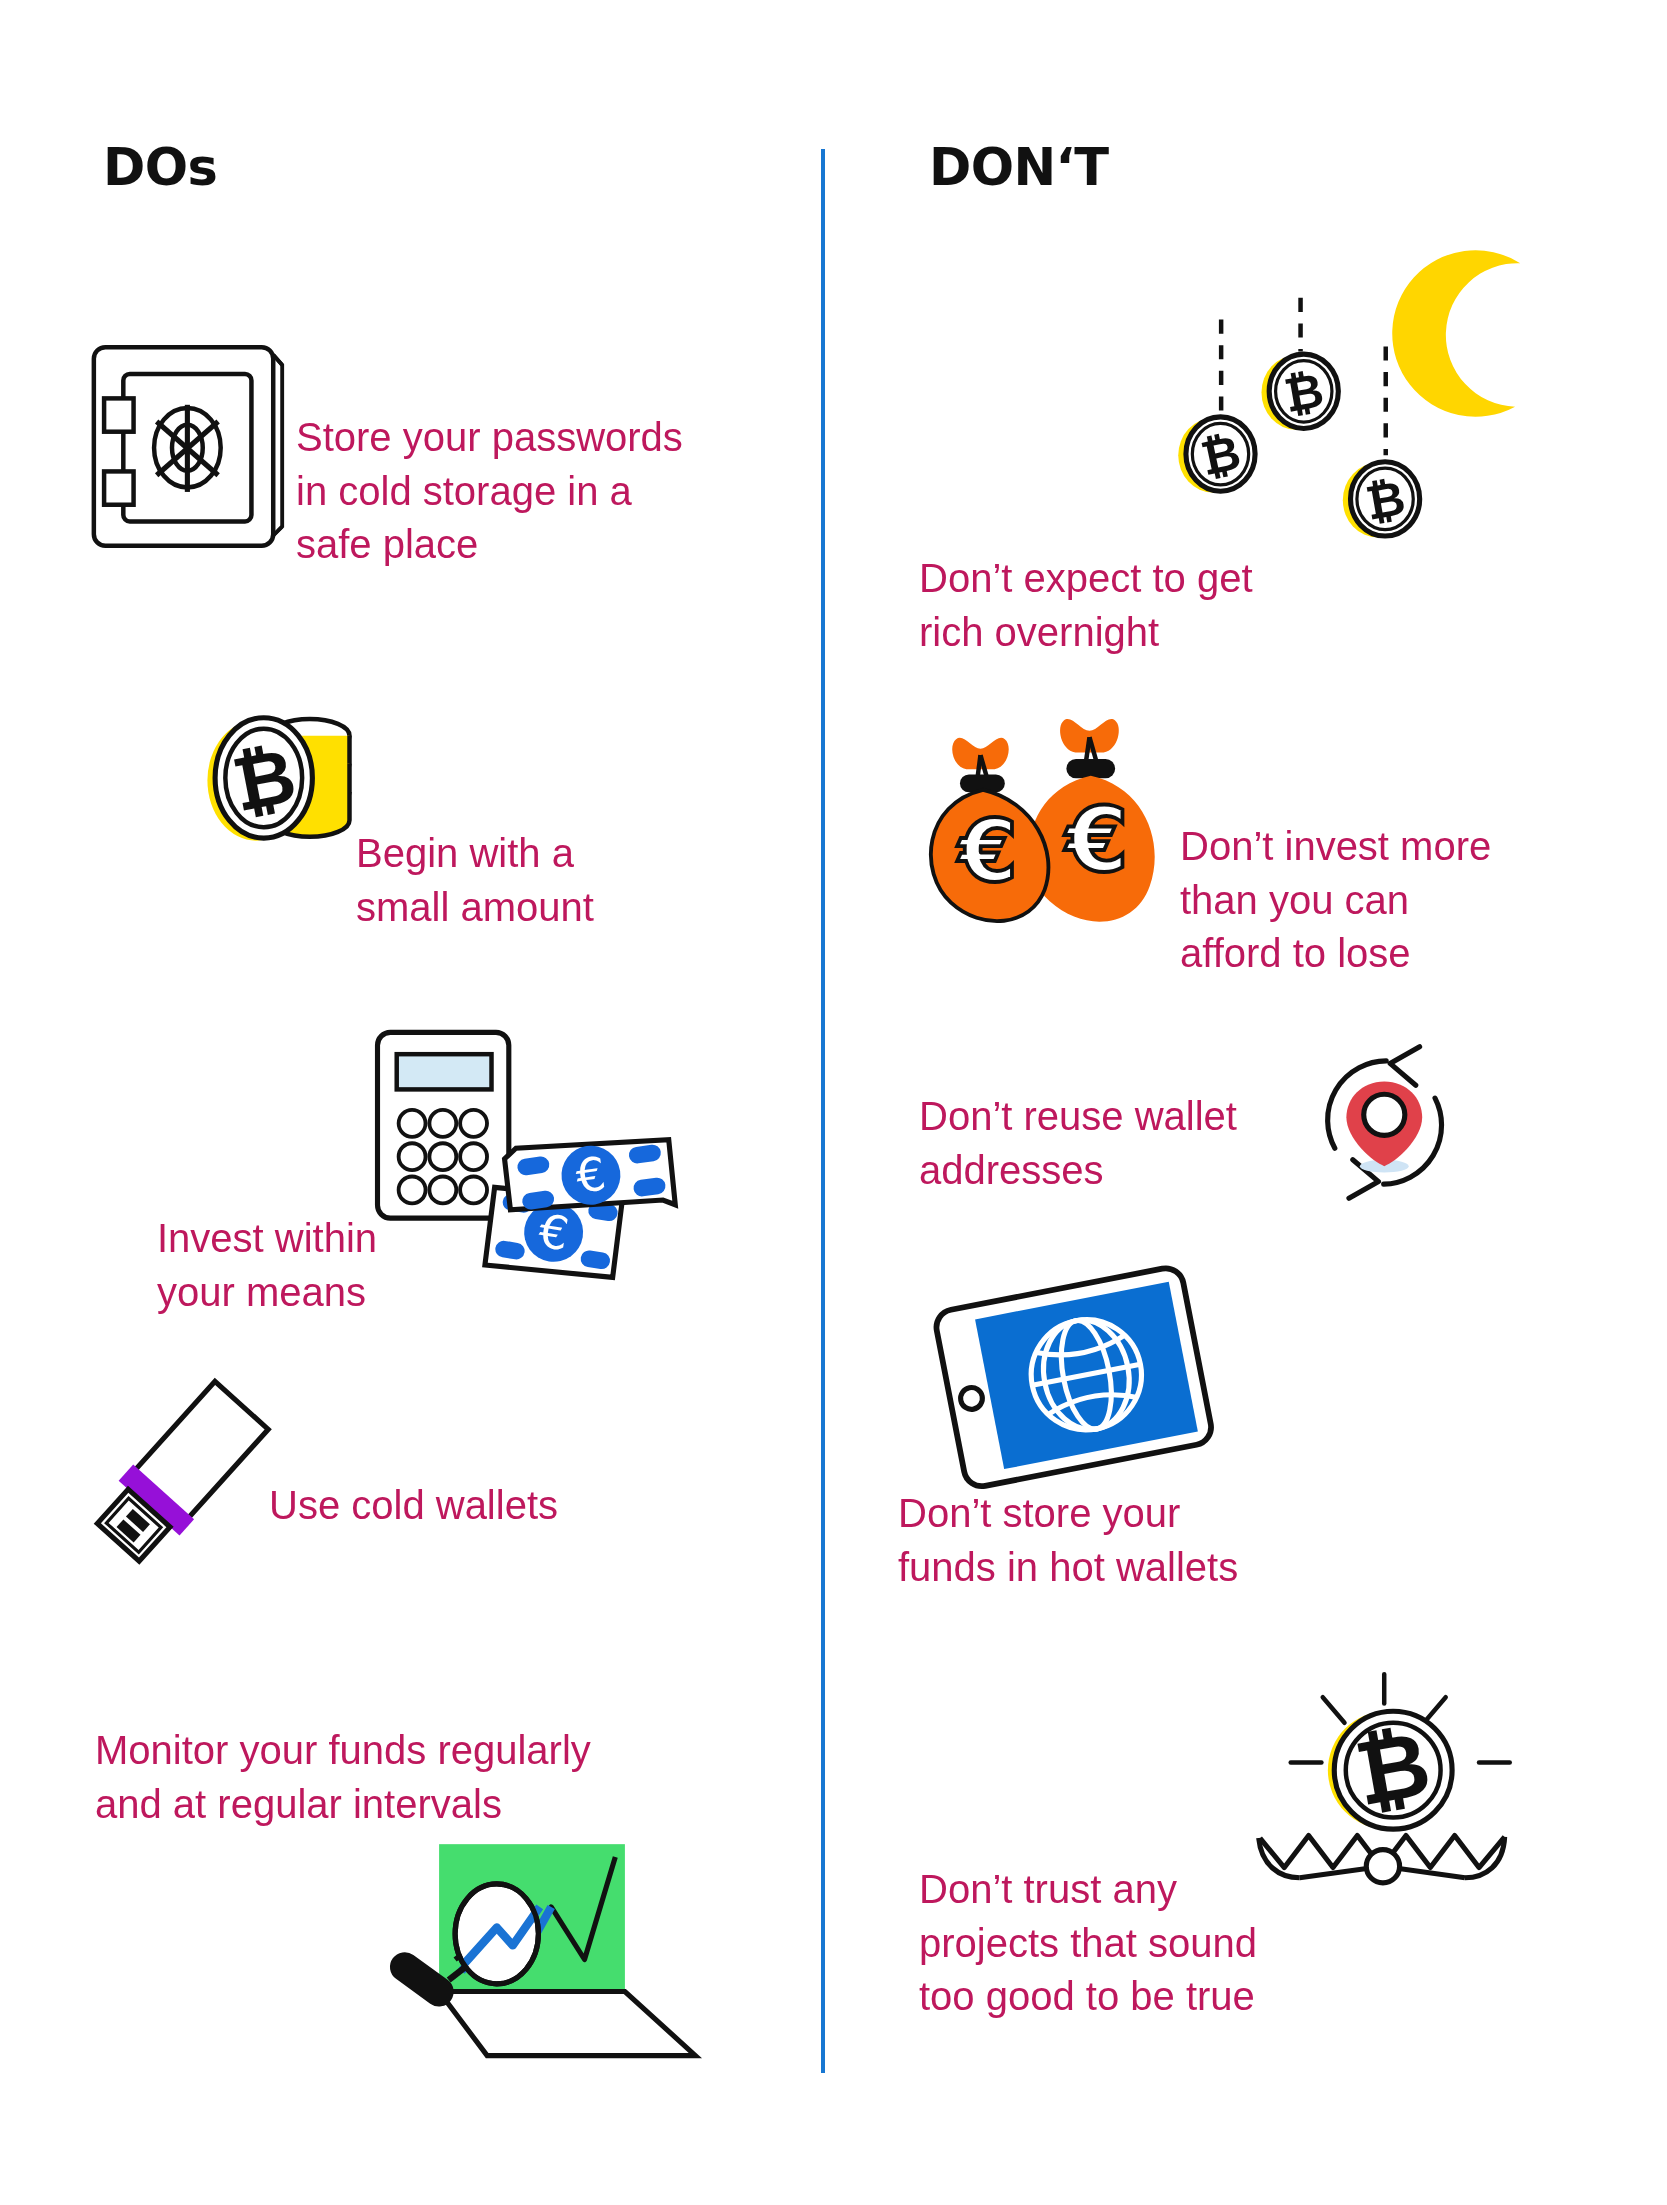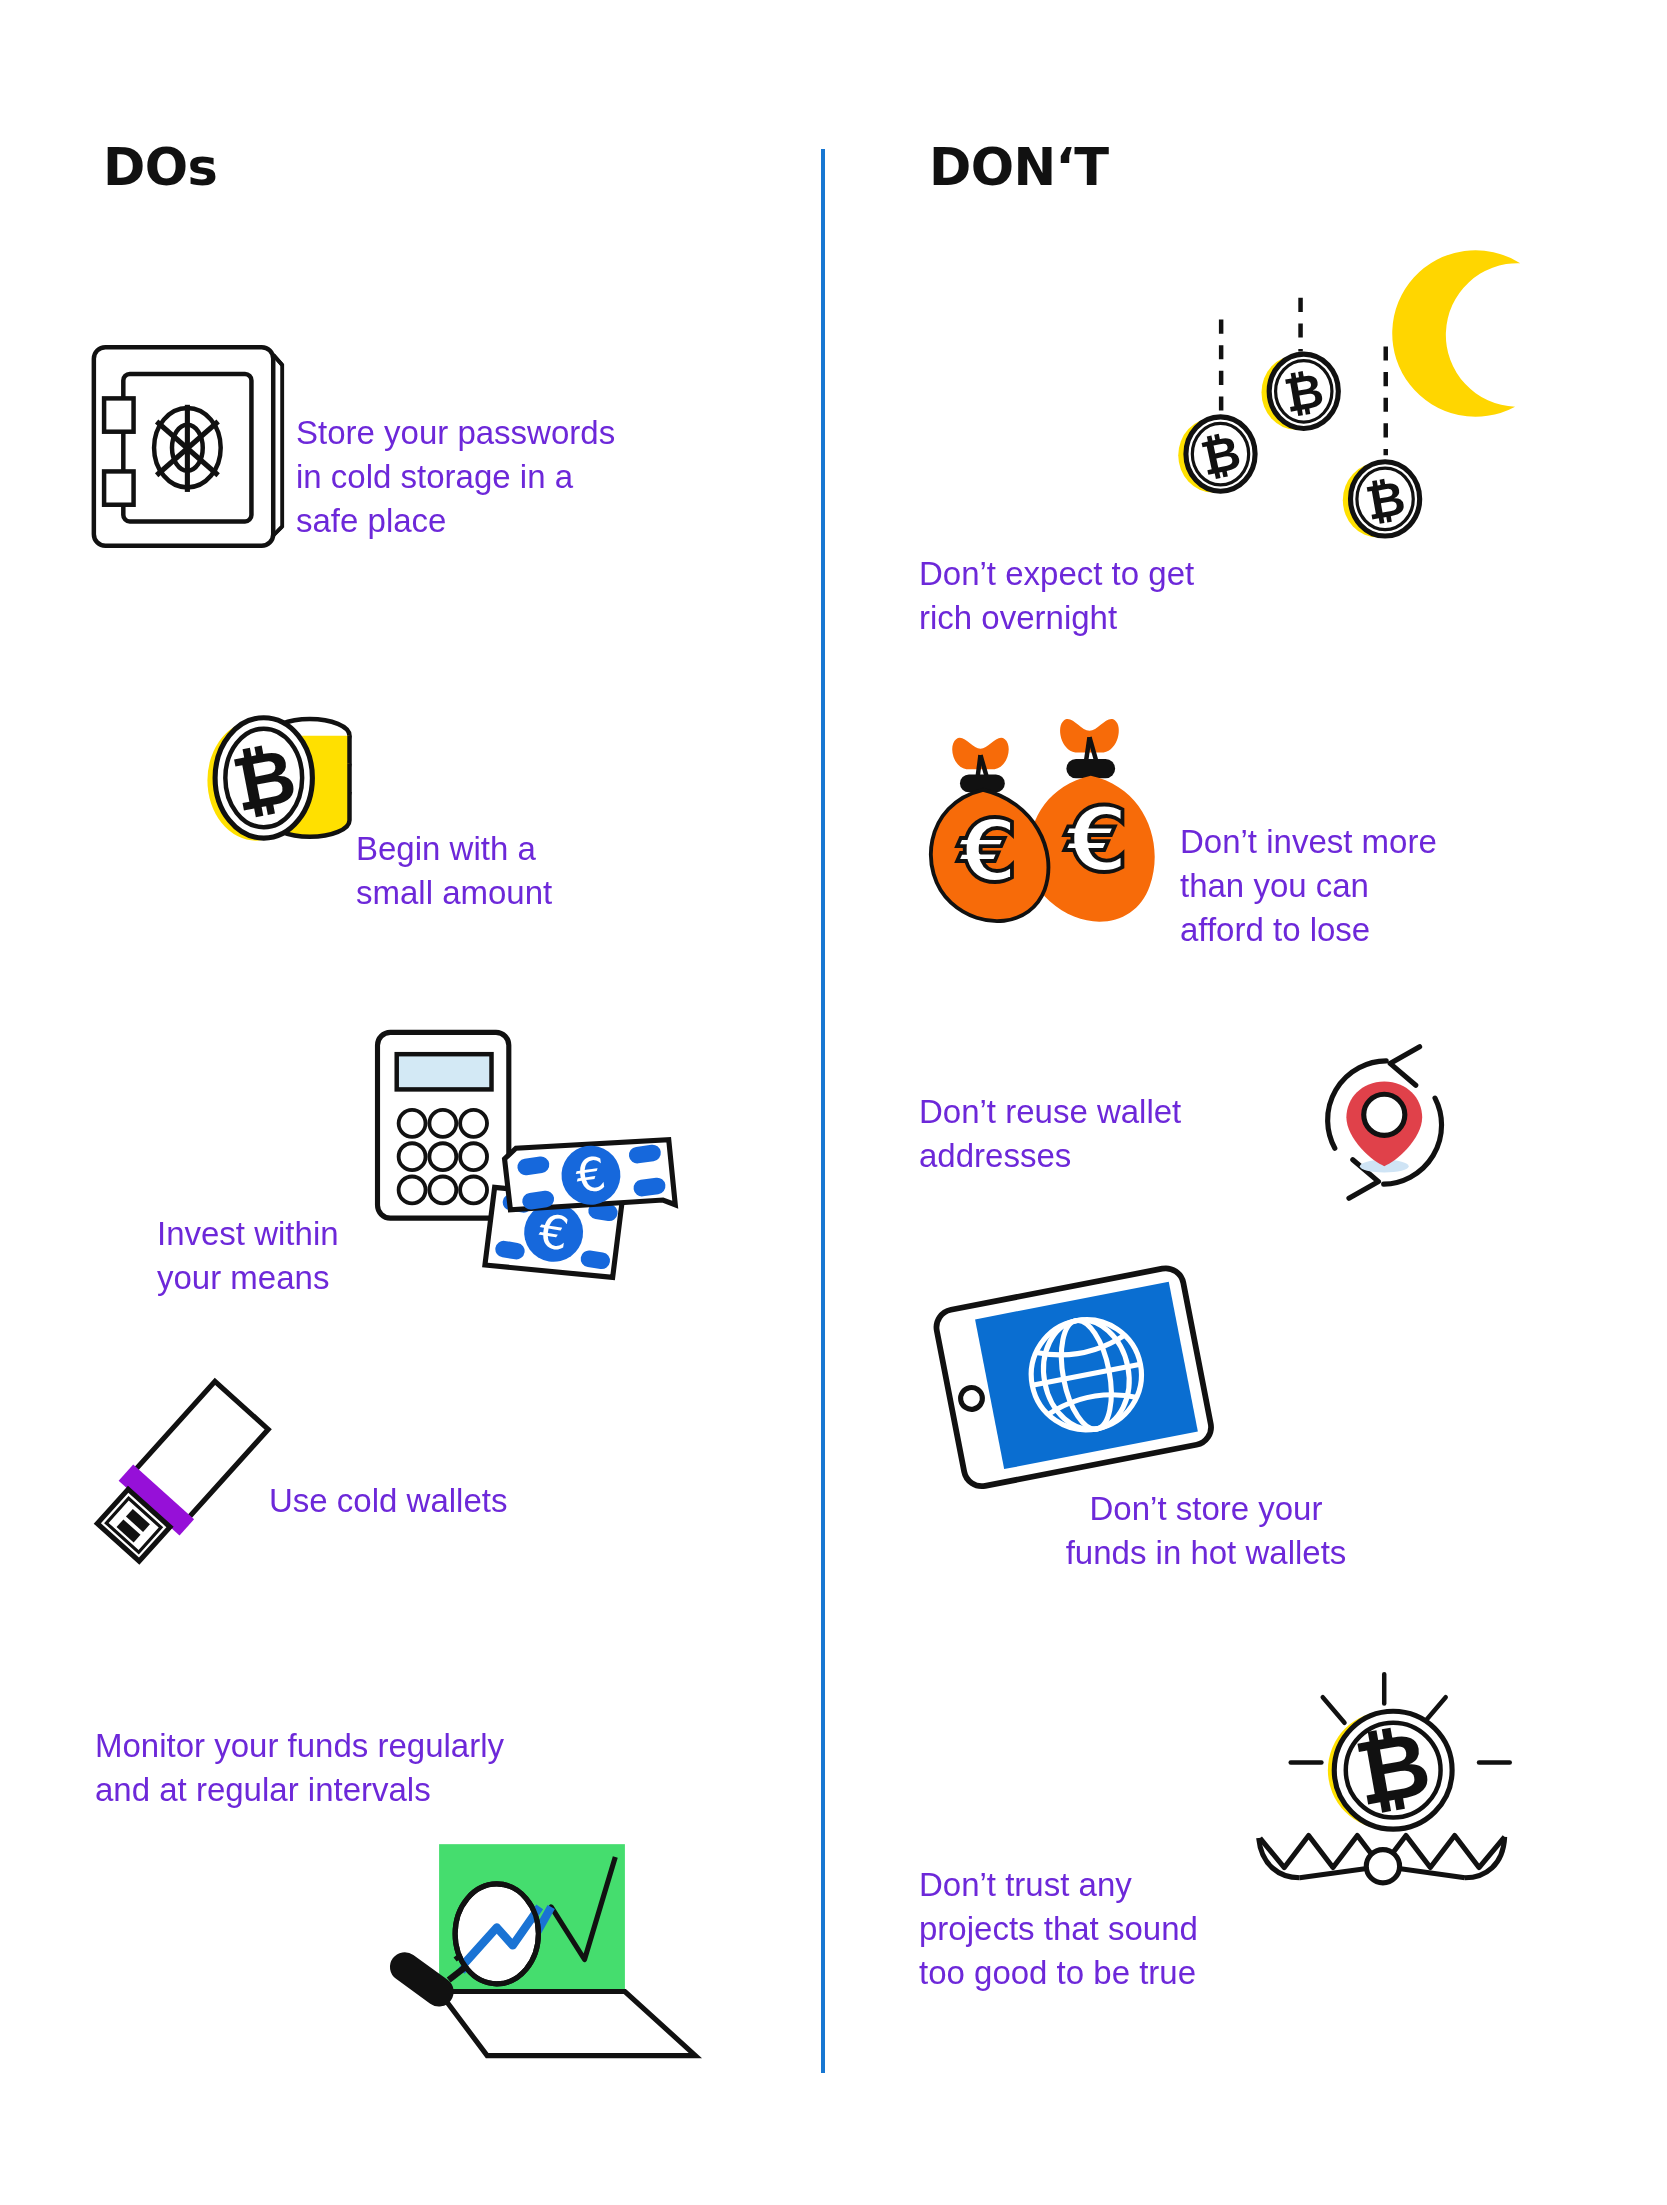--- a/index.html
+++ b/index.html
@@ -32,26 +32,26 @@
     left: 821px;
     top: 149px;
     width: 3.8px;
     height: 1924px;
     background: #1877d2;
   }
 
   .caption {
     position: absolute;
     font-family: "Liberation Sans", sans-serif;
-    font-size: 33px;
+    font-size: 40px;
     line-height: 1.34;
-    color: #6d28d9;
+    color: #be185d;
     white-space: pre-line;
   }
-  .caption.right { text-align: center; }
+  .caption.right { text-align: left; }
 
   .icon-wrap { position: absolute; }
   svg { display: block; overflow: visible; }
 </style>
 </head>
 <body>
 
 <div id="page">
 
   <div class="col-title" id="title-dos">DOs</div>

